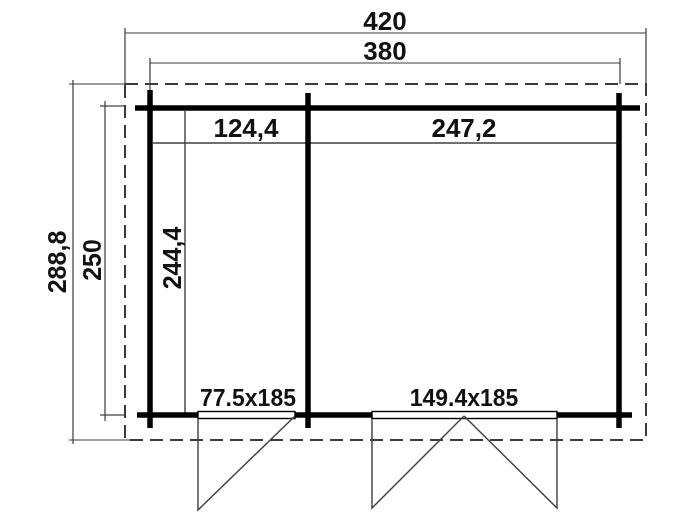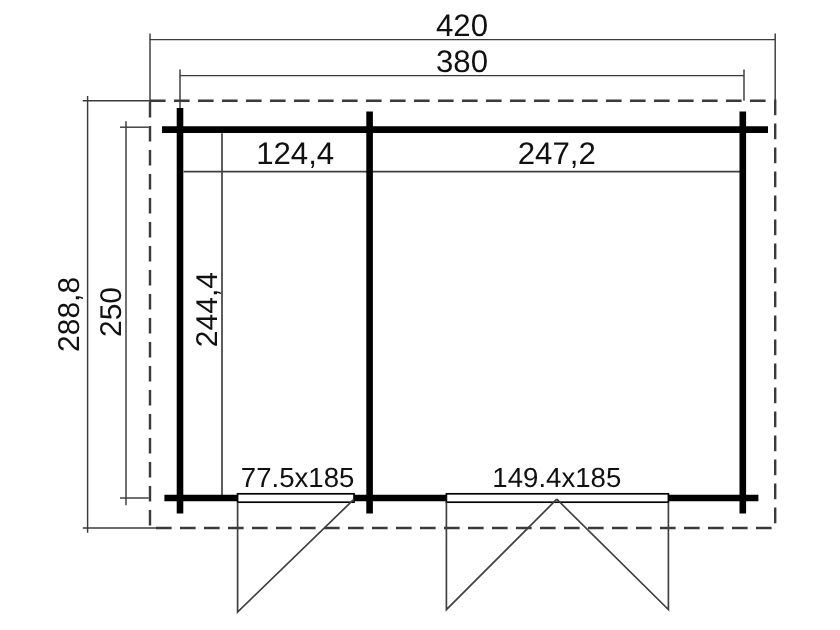--- a/index.html
+++ b/index.html
@@ -6,20 +6,21 @@
     margin: 0;
     padding: 0;
     background: #ffffff;
   }
   .canvas {
     position: relative;
     width: 700px;
     height: 525px;
     background: #ffffff;
     overflow: hidden;
+    font-weight: bold;
   }
   svg text {
     font-family: "Liberation Sans", sans-serif;
     fill: #111111;
   }
   .dim-text      { font-size: 26px; }
   .dim-text-rot  { font-size: 25px; }
   .door-text     { font-size: 23px; }
   .wall          { stroke-width: 5.5; stroke-linecap: butt; }
   .thin          { stroke-width: 1.4; }

